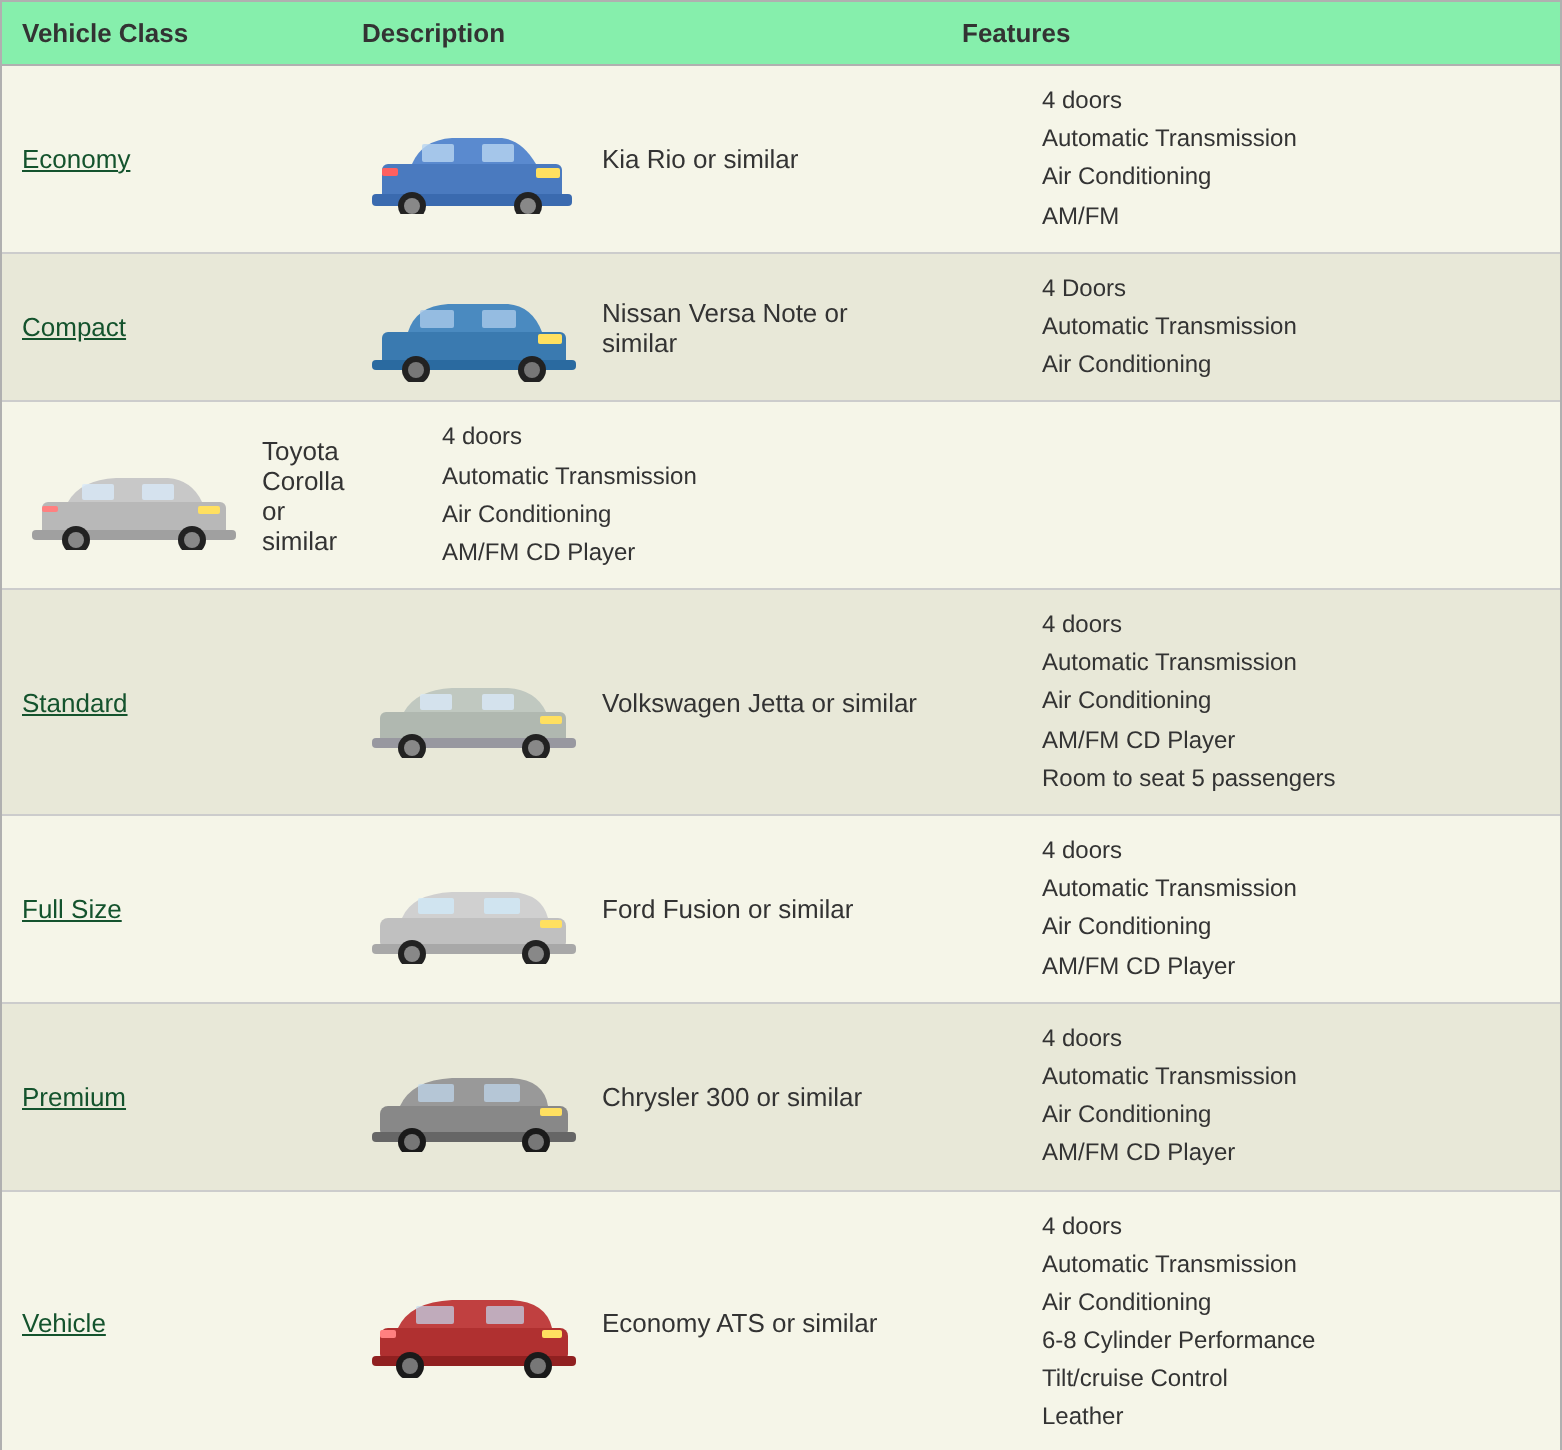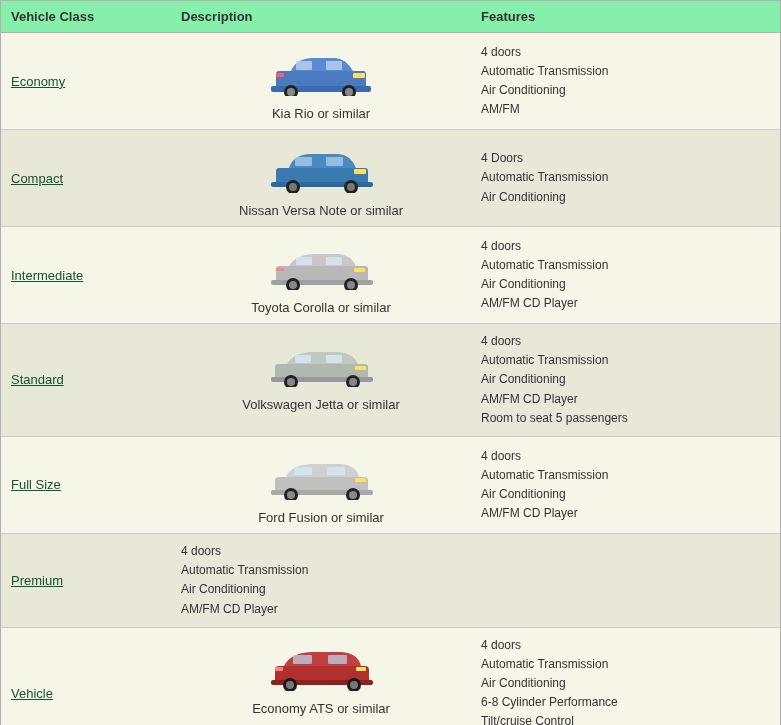--- a/index.html
+++ b/index.html
@@ -49,33 +49,33 @@
     }
     .cell-class a {
       color: #14532d;
       text-decoration: underline;
       font-size: 13px;
     }
     .cell-description {
       display: flex;
       align-items: center;
       gap: 10px;
-      flex-direction: column;
     }
     .car-img {
       width: 110px;
       height: 55px;
       flex-shrink: 0;
     }
     .car-description-text {
       font-size: 13px;
     }
     .features-list {
       font-size: 12px;
       line-height: 1.6;
+      margin-left: 40px;
     }
 
     
     
     
   </style>
 </head>
 <body>
 
 <div class="table-container">
@@ -139,23 +139,20 @@
     </div>
     <div class="cell">
       <div class="features-list">
             <div>4 Doors</div>
             <div>Automatic Transmission</div>
             <div>Air Conditioning</div>
           </div>
     </div>
   </div>
       <div class="table-row">
-    <div class="cell cell-class">
-      <a href="#">Intermediate</a>
-    </div>
     <div class="cell cell-description">
       <div class="car-img"><svg viewBox="0 0 110 55" xmlns="http://www.w3.org/2000/svg">
       <g transform="translate(5,10)">
         <rect x="5" y="21" width="92" height="17" rx="3" fill="#b8b8b8"></rect>
         <path d="M18 21 Q24 10 42 9 L68 9 Q80 10 85 21Z" fill="#c8c8c8"></path>
         <rect x="0" y="35" width="102" height="5" rx="2" fill="#a0a0a0"></rect>
         <circle cx="22" cy="40" r="7" fill="#222"></circle>
         <circle cx="22" cy="40" r="4" fill="#888"></circle>
         <circle cx="80" cy="40" r="7" fill="#222"></circle>
         <circle cx="80" cy="40" r="4" fill="#888"></circle>
@@ -233,20 +230,37 @@
             <div>4 doors</div>
             <div>Automatic Transmission</div>
             <div>Air Conditioning</div>
             <div>AM/FM CD Player</div>
           </div>
     </div>
   </div>
       <div class="table-row">
     <div class="cell cell-class">
       <a href="#">Premium</a>
+    </div>
+    <div class="cell cell-description">
+      <div class="car-img"><svg viewBox="0 0 110 55" xmlns="http://www.w3.org/2000/svg">
+      <g transform="translate(5,10)">
+        <rect x="4" y="22" width="94" height="16" rx="4" fill="#888"></rect>
+        <path d="M14 22 Q20 9 40 8 L70 8 Q86 9 88 22Z" fill="#999"></path>
+        <rect x="0" y="35" width="102" height="5" rx="2" fill="#666"></rect>
+        <circle cx="20" cy="40" r="7" fill="#1a1a1a"></circle>
+        <circle cx="20" cy="40" r="4" fill="#777"></circle>
+        <circle cx="82" cy="40" r="7" fill="#1a1a1a"></circle>
+        <circle cx="82" cy="40" r="4" fill="#777"></circle>
+        <rect x="23" y="11" width="18" height="9" rx="1" fill="#c0d8f0" opacity="0.7"></rect>
+        <rect x="56" y="11" width="18" height="9" rx="1" fill="#c0d8f0" opacity="0.7"></rect>
+        <rect x="84" y="23" width="11" height="4" rx="1" fill="#ffe060"></rect>
+      </g>
+    </svg></div>
+      <span class="car-description-text">Chrysler 300 or similar</span>
     </div>
     <div class="cell">
       <div class="features-list">
             <div>4 doors</div>
             <div>Automatic Transmission</div>
             <div>Air Conditioning</div>
             <div>AM/FM CD Player</div>
           </div>
     </div>
   </div>

